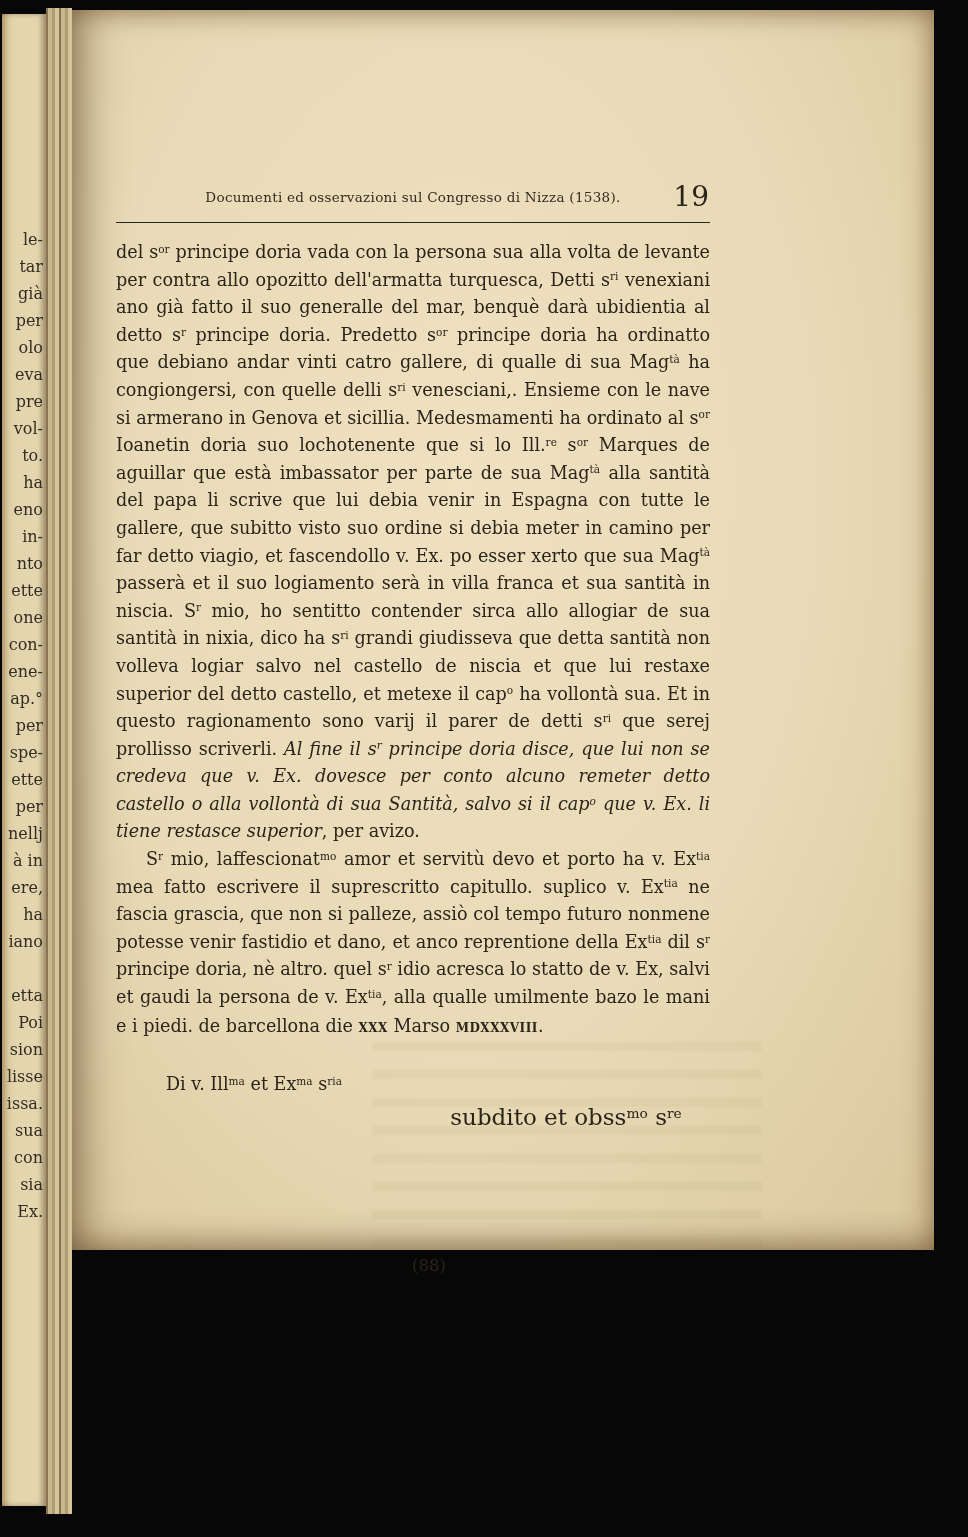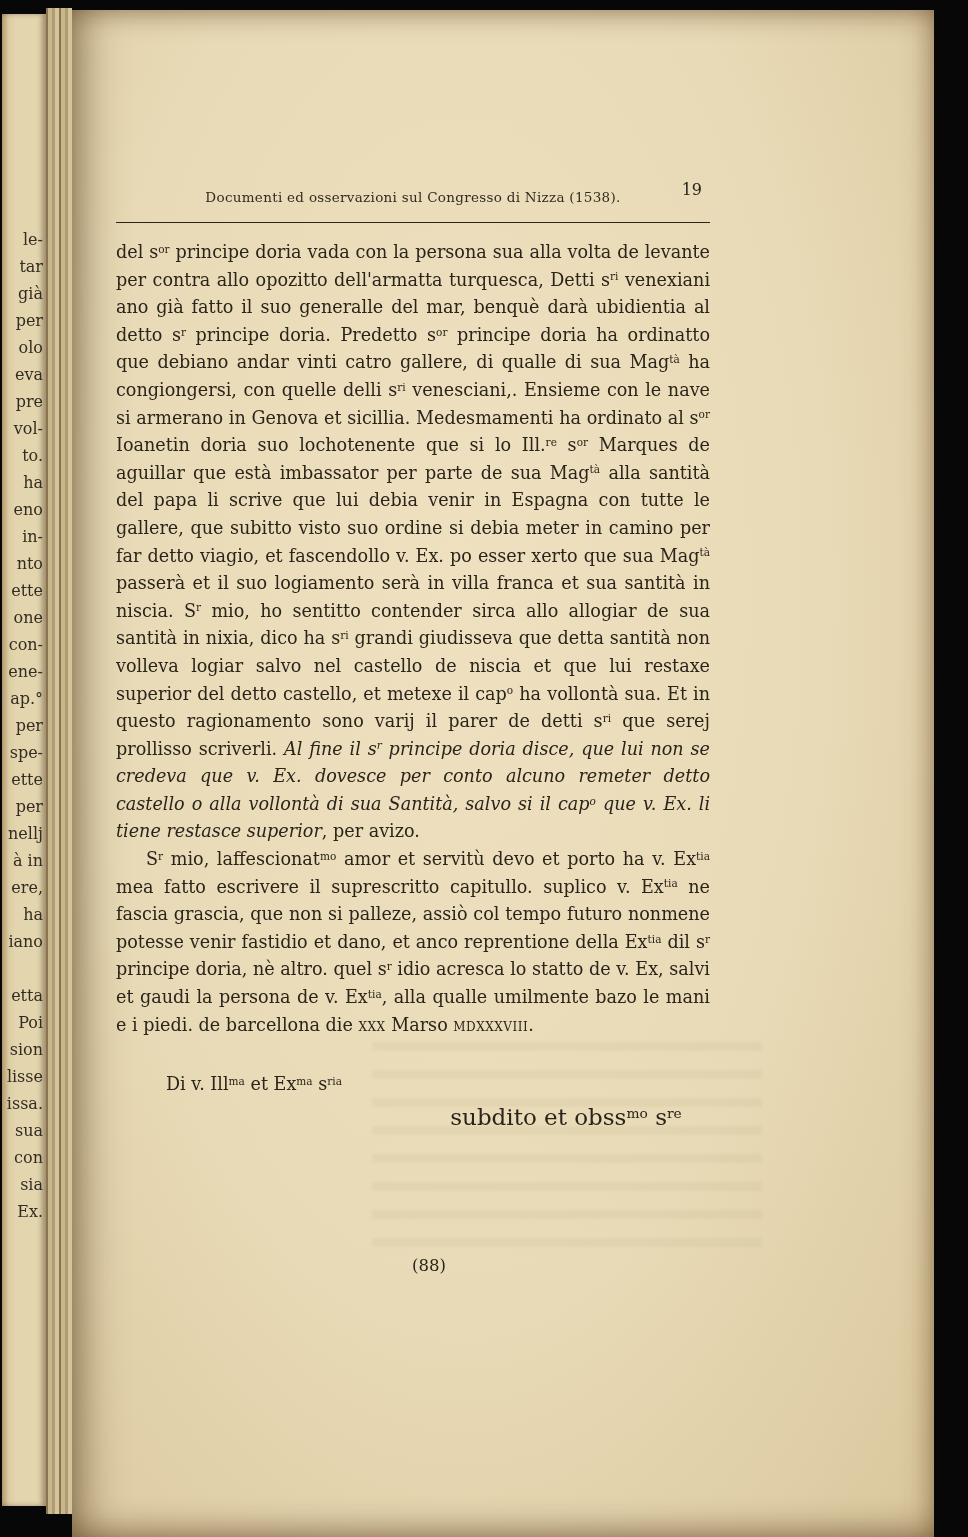--- a/index.html
+++ b/index.html
@@ -28,57 +28,57 @@
     text-align: right; color: #332c22; white-space: nowrap;
   }
   
   .page-stack {
     position: absolute; left: 46px; top: 8px; width: 26px; height: 1506px;
     background: repeating-linear-gradient(90deg,
       #8a7450 0 2px, #c9b78c 2px 6px, #b09c72 6px 9px, #d6c59c 9px 13px);
   }
   
   .page {
-    position: absolute; left: 72px; top: 10px; width: 862px; height: 1527px;
+    position: absolute; left: 72px; top: 10px; width: 862px; height: 1240px;
     background: radial-gradient(ellipse at 45% 38%, #efe1c0 0%, var(--paper) 55%, #d9c69c 100%);
     box-shadow:
       inset 28px 0 40px -16px rgba(80,55,25,.5),
       inset -16px 0 28px -12px rgba(110,80,45,.45),
       inset 0 14px 26px -12px rgba(110,80,45,.4),
       inset 0 -20px 32px -14px rgba(95,65,35,.45);
   }
   .text-block {
     position: absolute; left: 44px; top: 170px; width: 594px;
     color: var(--ink);
   }
   .header { position: relative; height: 36px; }
   .running-title {
     display: block; text-align: center;
     font-size: 13.5px; letter-spacing: .3px; padding-top: 9px;
     color: #322b21;
   }
   .page-number {
-    position: absolute; right: 8px; top: 0;
-    font-size: 16px; color: var(--ink);
+    position: absolute; right: 1px; top: 0;
+    font-size: 28px; color: var(--ink);
   }
   .rule {
     border: none; border-top: 1.8px solid #29241c;
     margin: 6px 0 16px 0;
   }
   p.body-par {
     margin: 0; font-size: 17.6px; line-height: 27.6px;
     text-align: justify; color: var(--ink);
   }
   p.indented { text-indent: 30px; }
   sup {
     font-size: .6em; line-height: 0;
     vertical-align: baseline; position: relative; top: -.5em;
   }
   .it { font-style: italic; margin-top: 12px; }
-  .sc { font-variant: small-caps; letter-spacing: .5px; }
+  .sc { font-variant: small-caps; letter-spacing: .5px; font-weight: bold; }
   
   .sig-line1 {
     position: absolute; left: 78px; top: 1048px;
     font-size: 17.6px; margin: 16px; color: var(--ink);
   }
   .sig-group {
     position: absolute; left: 358px; top: 1080px; width: 272px;
     text-align: center; color: var(--ink);
   }
   .sig-group p { margin: 12px; font-size: 23px; line-height: 30px; }

